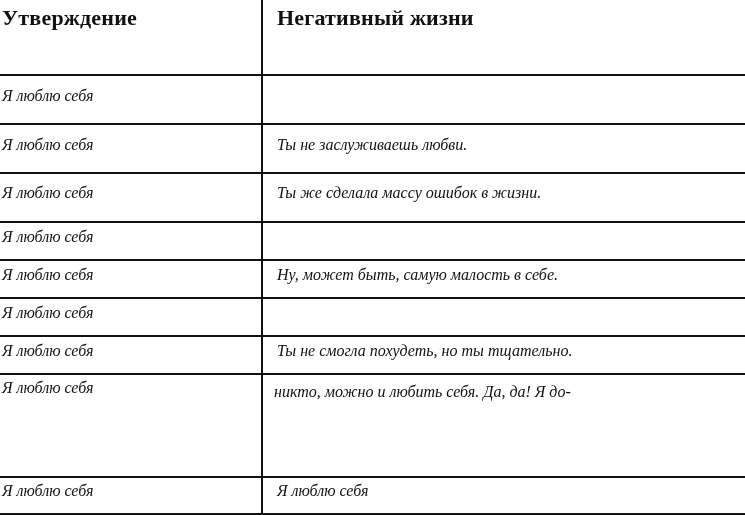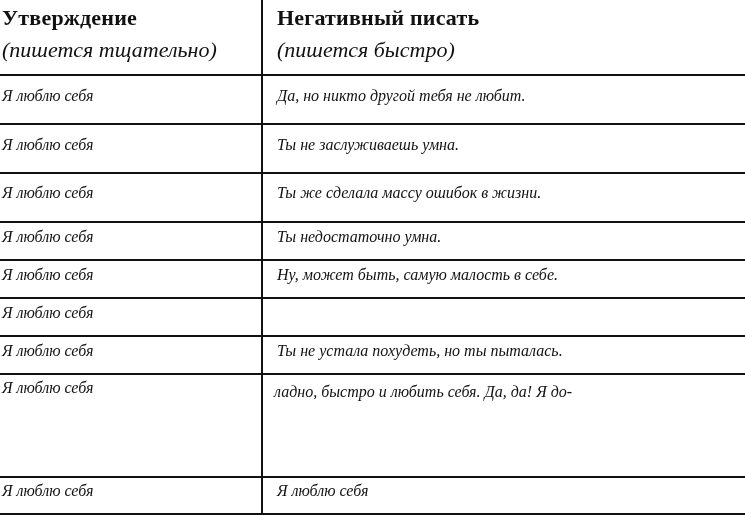--- a/index.html
+++ b/index.html
@@ -25,44 +25,40 @@
   <div class="hline" style="top:172px"></div>
   <div class="hline" style="top:221px"></div>
   <div class="hline" style="top:259px"></div>
   <div class="hline" style="top:297px"></div>
   <div class="hline" style="top:335px"></div>
   <div class="hline" style="top:373px"></div>
   <div class="hline" style="top:476px"></div>
   <div class="hline" style="top:513px"></div>
 
   <div class="cell c1 hdr-bold" style="top:5px">Утверждение</div>
-  <div class="cell c1 hdr-ital" style="top:37px">(пишется тщательно)</div>
-  <div class="cell c2 hdr-bold" style="top:5px">Негативный писать</div>
-  <div class="cell c2 hdr-ital" style="top:37px">(пишется быстро)</div>
+  <div class="cell c2 hdr-bold" style="top:5px">Негативный жизни</div>
 
   <div class="cell c1 txt" style="top:87px">Я люблю себя</div>
-  <div class="cell c2 txt" style="top:87px">Да, но никто другой тебя не любит.</div>
 
   <div class="cell c1 txt" style="top:136px">Я люблю себя</div>
-  <div class="cell c2 txt" style="top:136px">Ты не заслуживаешь умна.</div>
+  <div class="cell c2 txt" style="top:136px">Ты не заслуживаешь любви.</div>
 
   <div class="cell c1 txt" style="top:184px">Я люблю себя</div>
   <div class="cell c2 txt" style="top:184px">Ты же сделала массу ошибок в жизни.</div>
 
   <div class="cell c1 txt" style="top:228px">Я люблю себя</div>
-  <div class="cell c2 txt" style="top:228px">Ты недостаточно умна.</div>
 
   <div class="cell c1 txt" style="top:266px">Я люблю себя</div>
   <div class="cell c2 txt" style="top:266px">Ну, может быть, самую малость в себе.</div>
 
   <div class="cell c1 txt" style="top:304px">Я люблю себя</div>
 
   <div class="cell c1 txt" style="top:342px">Я люблю себя</div>
-  <div class="cell c2 txt" style="top:342px">Ты не устала похудеть, но ты пыталась.</div>
+  <div class="cell c2 txt" style="top:342px">Ты не смогла похудеть, но ты тщательно.</div>
 
   <div class="cell c1 txt" style="top:379px">Я люблю себя</div>
   <div class="cell txt" style="left:274px; top:375px; line-height:34.5px;">
-    <div>ладно, быстро и любить себя. Да, да! Я до-</div>
+    <div>никто, можно и любить себя. Да, да! Я до-</div>
   </div>
 
   <div class="cell c1 txt" style="top:482px">Я люблю себя</div>
   <div class="cell c2 txt" style="top:482px">Я люблю себя</div>
 </div>
 
 </body></html>

